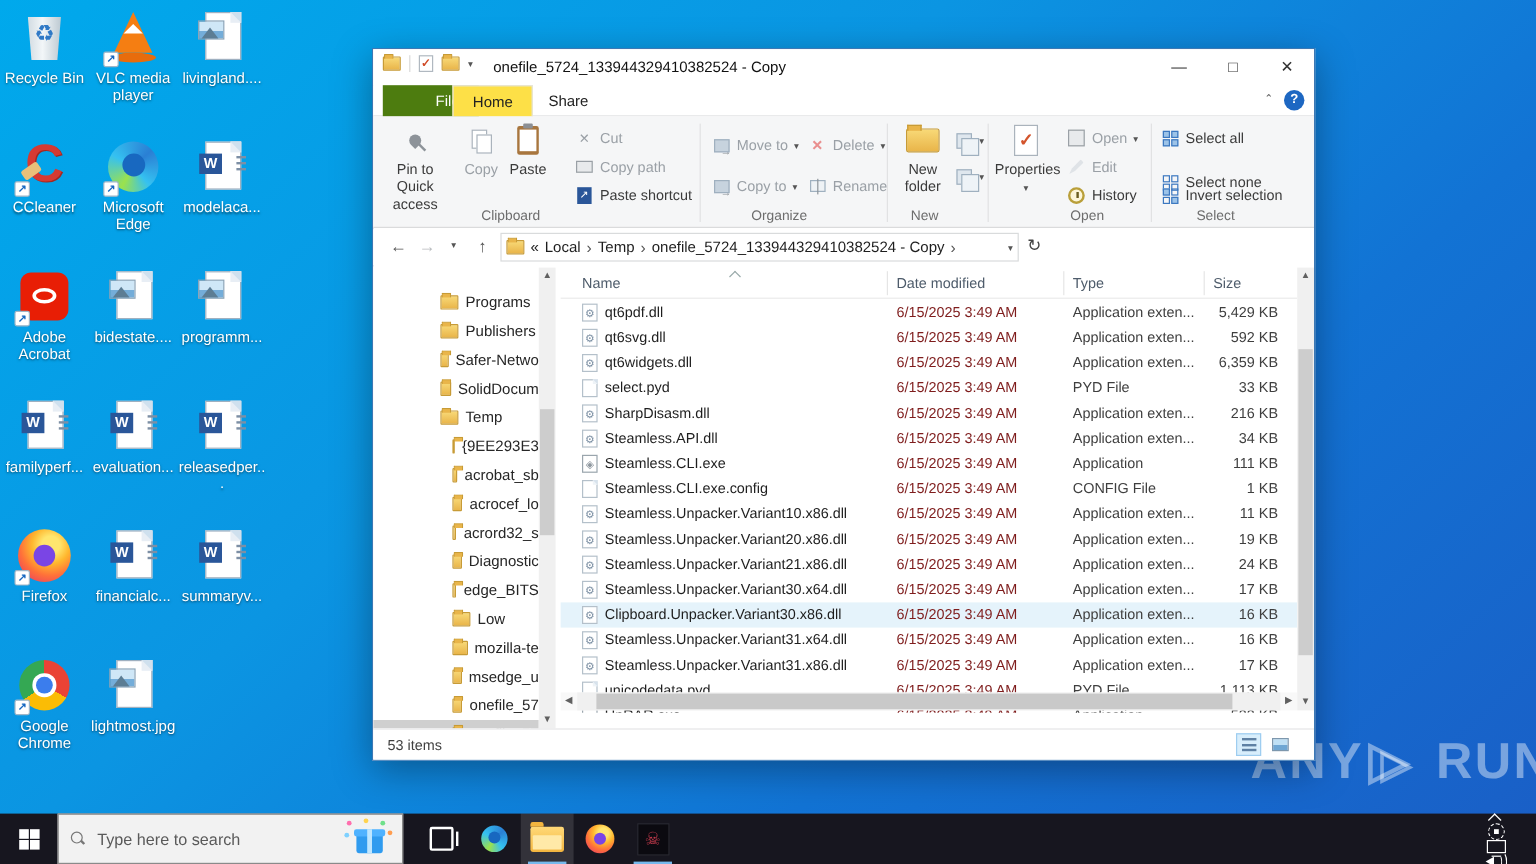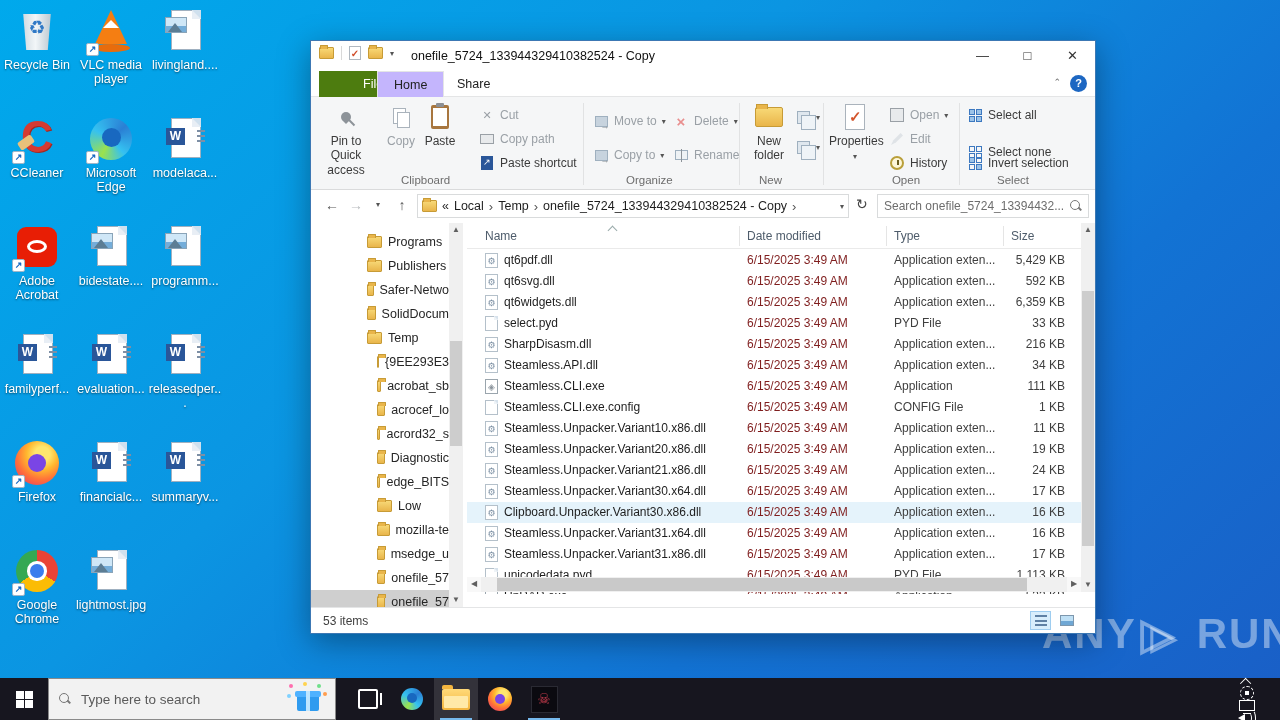--- a/index.html
+++ b/index.html
@@ -84,21 +84,21 @@
   .dd-arrow { font-size:8px; color:#555; }
   .wtitle { position:absolute; left:100px; top:8px; font-size:12.5px; color:#111; white-space:nowrap; }
   .winbtns { position:absolute; right:0; top:0; display:flex; }
   .winbtn { width:45px; height:29px; text-align:center; line-height:29px; font-size:13px; color:#333; }
 
   
   .tabsrow { position:absolute; left:0; top:30px; width:100%; height:26px; background:#fff;
     border-bottom:1px solid #e4e5e6; }
   .tab { position:absolute; top:0; height:26px; line-height:26px; padding:0 16px; font-size:12.5px; color:#222; }
   .tab-file { left:8px; background:#4d7c0f; color:#fff;padding-left:44px; }
-  .tab-home { left:66px; background:#c4b5fd; border:1px solid #e4e5e6; border-bottom:none; }
+  .tab-home { left:66px; background:#fde047; border:1px solid #e4e5e6; border-bottom:none; }
   .tab-share { left:130px; }
   .tab-view { left:196px;margin-top:20px; }
   .ribbon-collapse { position:absolute; right:34px; top:6px; font-size:9px; color:#666; }
   .help-circle { position:absolute; right:8px; top:4px; width:17px; height:17px; border-radius:50%;
     background:#1d67c2; color:#fff; font-size:11px; font-weight:bold; text-align:center; line-height:17px; }
 
   
   .ribbon { position:absolute; left:0; top:56px; width:100%; height:93px; background:#f5f6f7;
     border-bottom:1px solid #dadbdc; }
   .rgroup-label { position:absolute; bottom:3px; font-size:11.5px; color:#6d6d6d; text-align:center; }
@@ -156,21 +156,21 @@
   .refreshbtn { position:absolute; left:545px; top:5px; font-size:14px; color:#444; }
   .searchbox { position:absolute; left:566px; top:3px; width:212px; height:24px; border:1px solid #d9dbdc;
     display:flex; align-items:center; padding:0 6px; color:#6d6d6d; font-size:12px; }
   .searchbox .stxt { flex:1; white-space:nowrap; overflow:hidden; }
   .mag { position:relative; width:12px; height:12px; flex:none; }
   .mag::before { content:""; position:absolute; left:0; top:0; width:8px; height:8px; border:1.5px solid #777; border-radius:50%; }
   .mag::after { content:""; position:absolute; left:8px; top:8px; width:4px; height:1.5px; background:#777; transform:rotate(45deg); }
 
   
   .mainarea { position:absolute; left:0; top:181px; width:100%; bottom:26px; background:#fff; }
-  .tree { position:absolute; left:0; top:8px; width:138px; bottom:0; overflow:hidden; }
+  .tree { position:absolute; left:0; top:18px; width:138px; bottom:0; overflow:hidden; }
   .titem { position:absolute; height:24px; display:flex; align-items:center; gap:6px;
     font-size:12.5px; color:#262626; width:100%; padding-left:56px; white-space:nowrap; }
   .titem.lvl1 { padding-left:66px; }
   .titem.sel { background:#cfcfcf; }
   .tree-scroll { position:absolute; left:138px; top:1px; width:14px; bottom:0; background:#f0f0f0; }
   .tree-scroll .thumb { position:absolute; left:1px; width:12px; background:#cdcdcd; }
   .sarrow { position:absolute; left:0; width:14px; height:14px; font-size:8px; color:#606060;
     text-align:center; line-height:14px; }
 
   .list { position:absolute; left:156px; top:1px; right:14px; bottom:0; overflow:hidden; }
@@ -606,24 +606,20 @@
             <span>Local</span>
             <span class="crumb-sep">›</span>
             <span>Temp</span>
             <span class="crumb-sep">›</span>
             <span>onefile_5724_133944329410382524 - Copy</span>
             <span class="crumb-sep">›</span>
           </span>
         <span class="crumb-dd">▾</span>
       </div>
       <div class="refreshbtn">↻</div>
-      <div class="searchbox">
-        <span class="stxt">Search onefile_5724_13394432...</span>
-        <span class="mag"></span>
-      </div>
     </div>
 
     <div class="mainarea">
       <div class="tree" id="tree">
           <div class="titem" style="top: 0px;">
             <span class="mini-folder"></span>
             <span>Programs</span>
           </div>
           <div class="titem" style="top: 24px;">
             <span class="mini-folder"></span>

